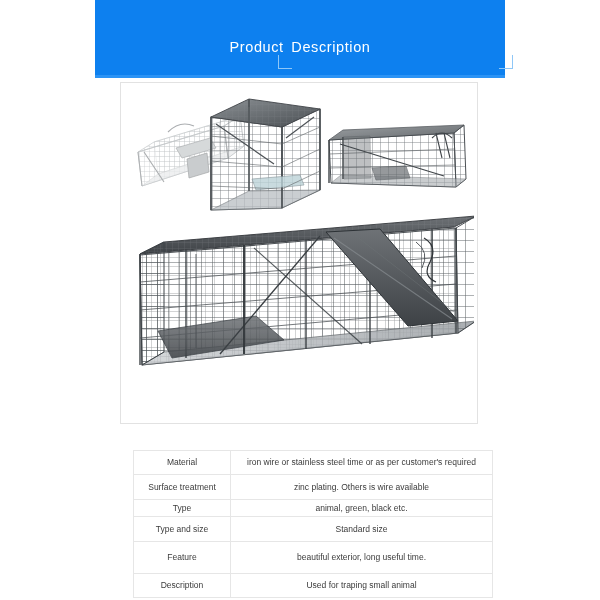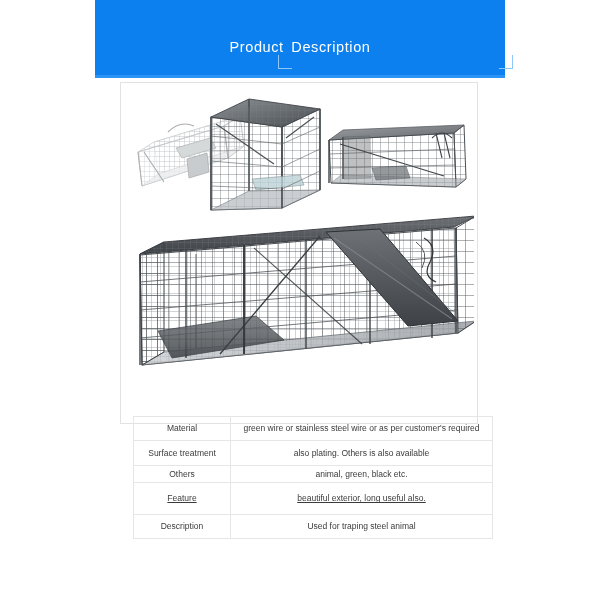--- a/index.html
+++ b/index.html
@@ -90,21 +90,21 @@
     bottom: 3px;
     background: #fdfdfd;
     overflow: hidden;
   }
   .photo-stage svg { display: block; }
 
   
   .spec-table {
     position: absolute;
     left: 133px;
-    top: 416px;
+    top: 450px;
     width: 341px;
     border-collapse: collapse;
     table-layout: fixed;
     border-radius: 22px;
   }
   .spec-table td {
     border: 1px solid #e6e6e6;
     font-size: 8.5px;
     color: #3b3b3b;
     text-align: center;
@@ -115,21 +115,21 @@
   .spec-table td.k {
     width: 88px;
   }
   .spec-table td.v {
     width: 253px;
   }
   .r-1 td { height: 23px; }
   .r-2 td { height: 24px; }
   .r-3 td { height: 16px; }
   .r-4 td { height: 24px; }
-  .r-5 td { height: 31px; text-decoration: underline; }
+  .r-5 td { height: 31px; }
   .r-6 td { height: 23px; }
 </style>
 </head>
 <body>
 
 <div class="page">
 
   <div class="banner">
     <div class="banner-title">Product  Description</div>
     <div class="bracket bracket-left"></div>
@@ -281,34 +281,38 @@
           <path d="M332 142 L352 130 L352 235 L334 247 Z" fill="url(#meshE)" opacity="0.9" stroke="#3d4246" stroke-width="1"></path>
         </g>
       </svg>
     </div>
   </div>
 
   <table class="spec-table">
     <tbody>
       <tr class="r-1">
         <td class="k">Material</td>
-        <td class="v">green wire or stainless steel wire or as per customer's required</td>
+        <td class="v">iron wire or stainless steel time or as per customer's required</td>
       </tr>
       <tr class="r-2">
         <td class="k">Surface treatment</td>
-        <td class="v">also plating. Others is also available</td>
+        <td class="v">zinc plating. Others is wire available</td>
       </tr>
       <tr class="r-3">
-        <td class="k">Others</td>
+        <td class="k">Type</td>
         <td class="v">animal, green, black etc.</td>
+      </tr>
+      <tr class="r-4">
+        <td class="k">Type and size</td>
+        <td class="v">Standard size</td>
       </tr>
       <tr class="r-5">
         <td class="k">Feature</td>
-        <td class="v">beautiful exterior, long useful also.</td>
+        <td class="v">beautiful exterior, long useful time.</td>
       </tr>
       <tr class="r-6">
         <td class="k">Description</td>
-        <td class="v">Used for traping steel animal</td>
+        <td class="v">Used for traping small animal</td>
       </tr>
     </tbody>
   </table>
 
 </div>
 
 </body></html>

